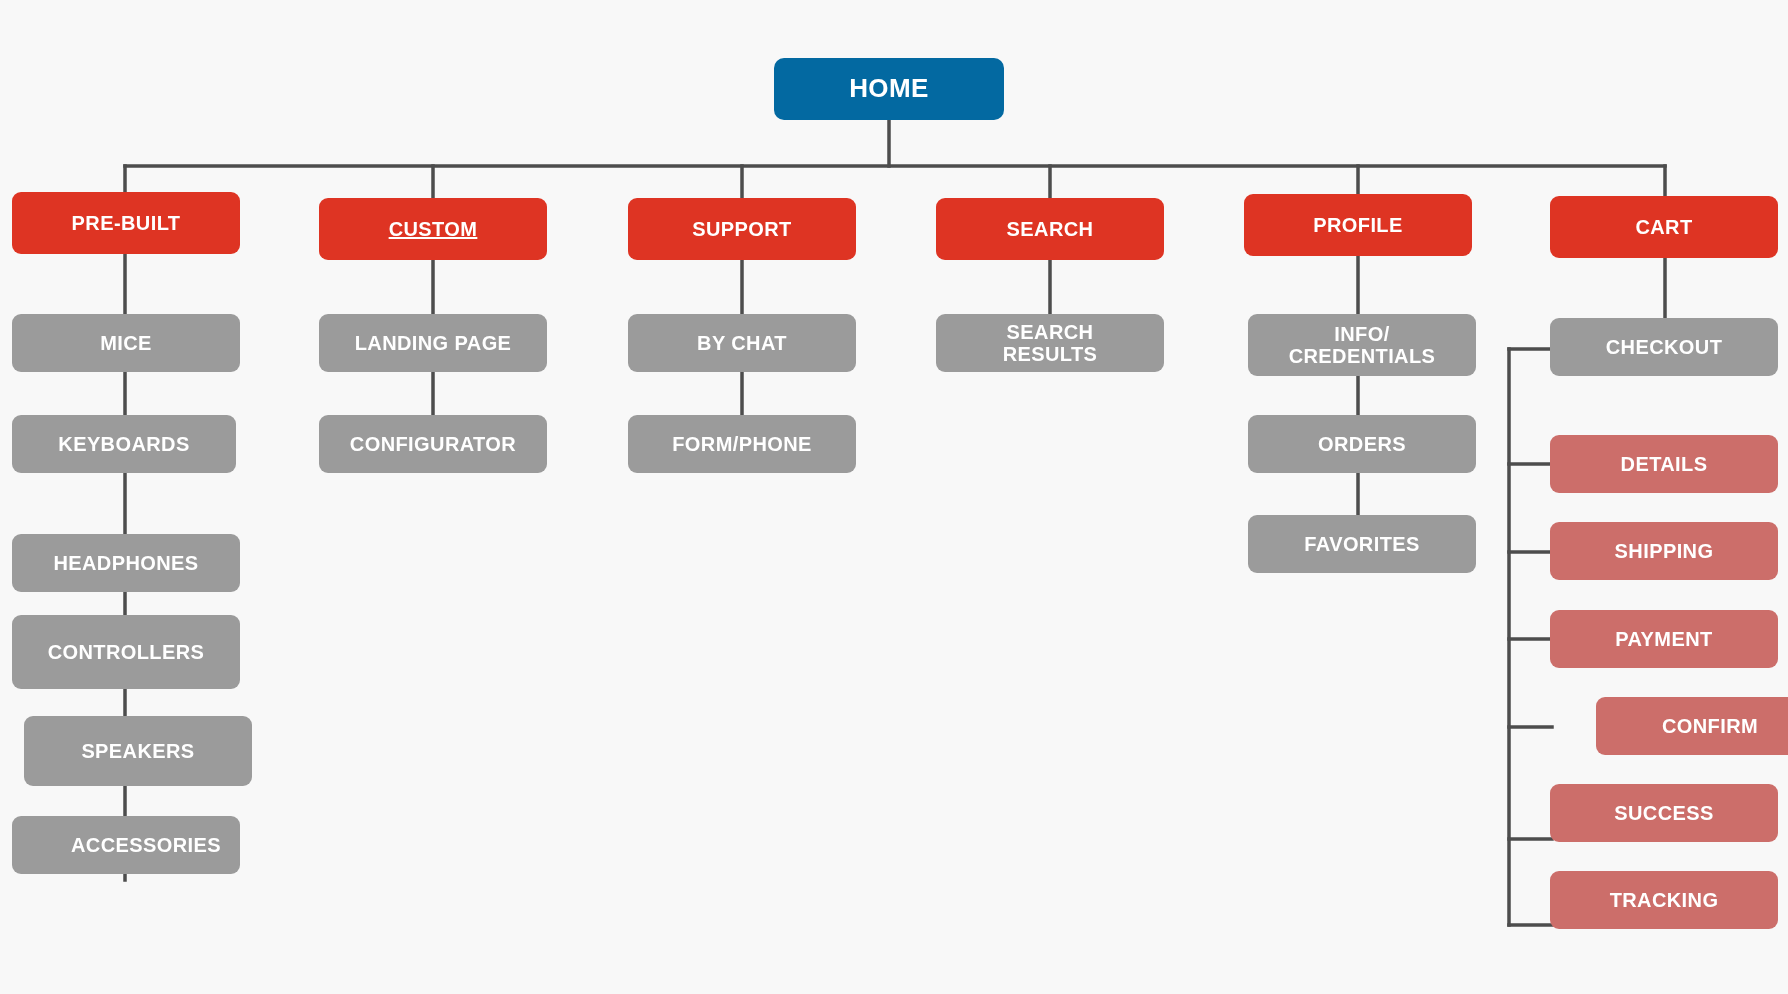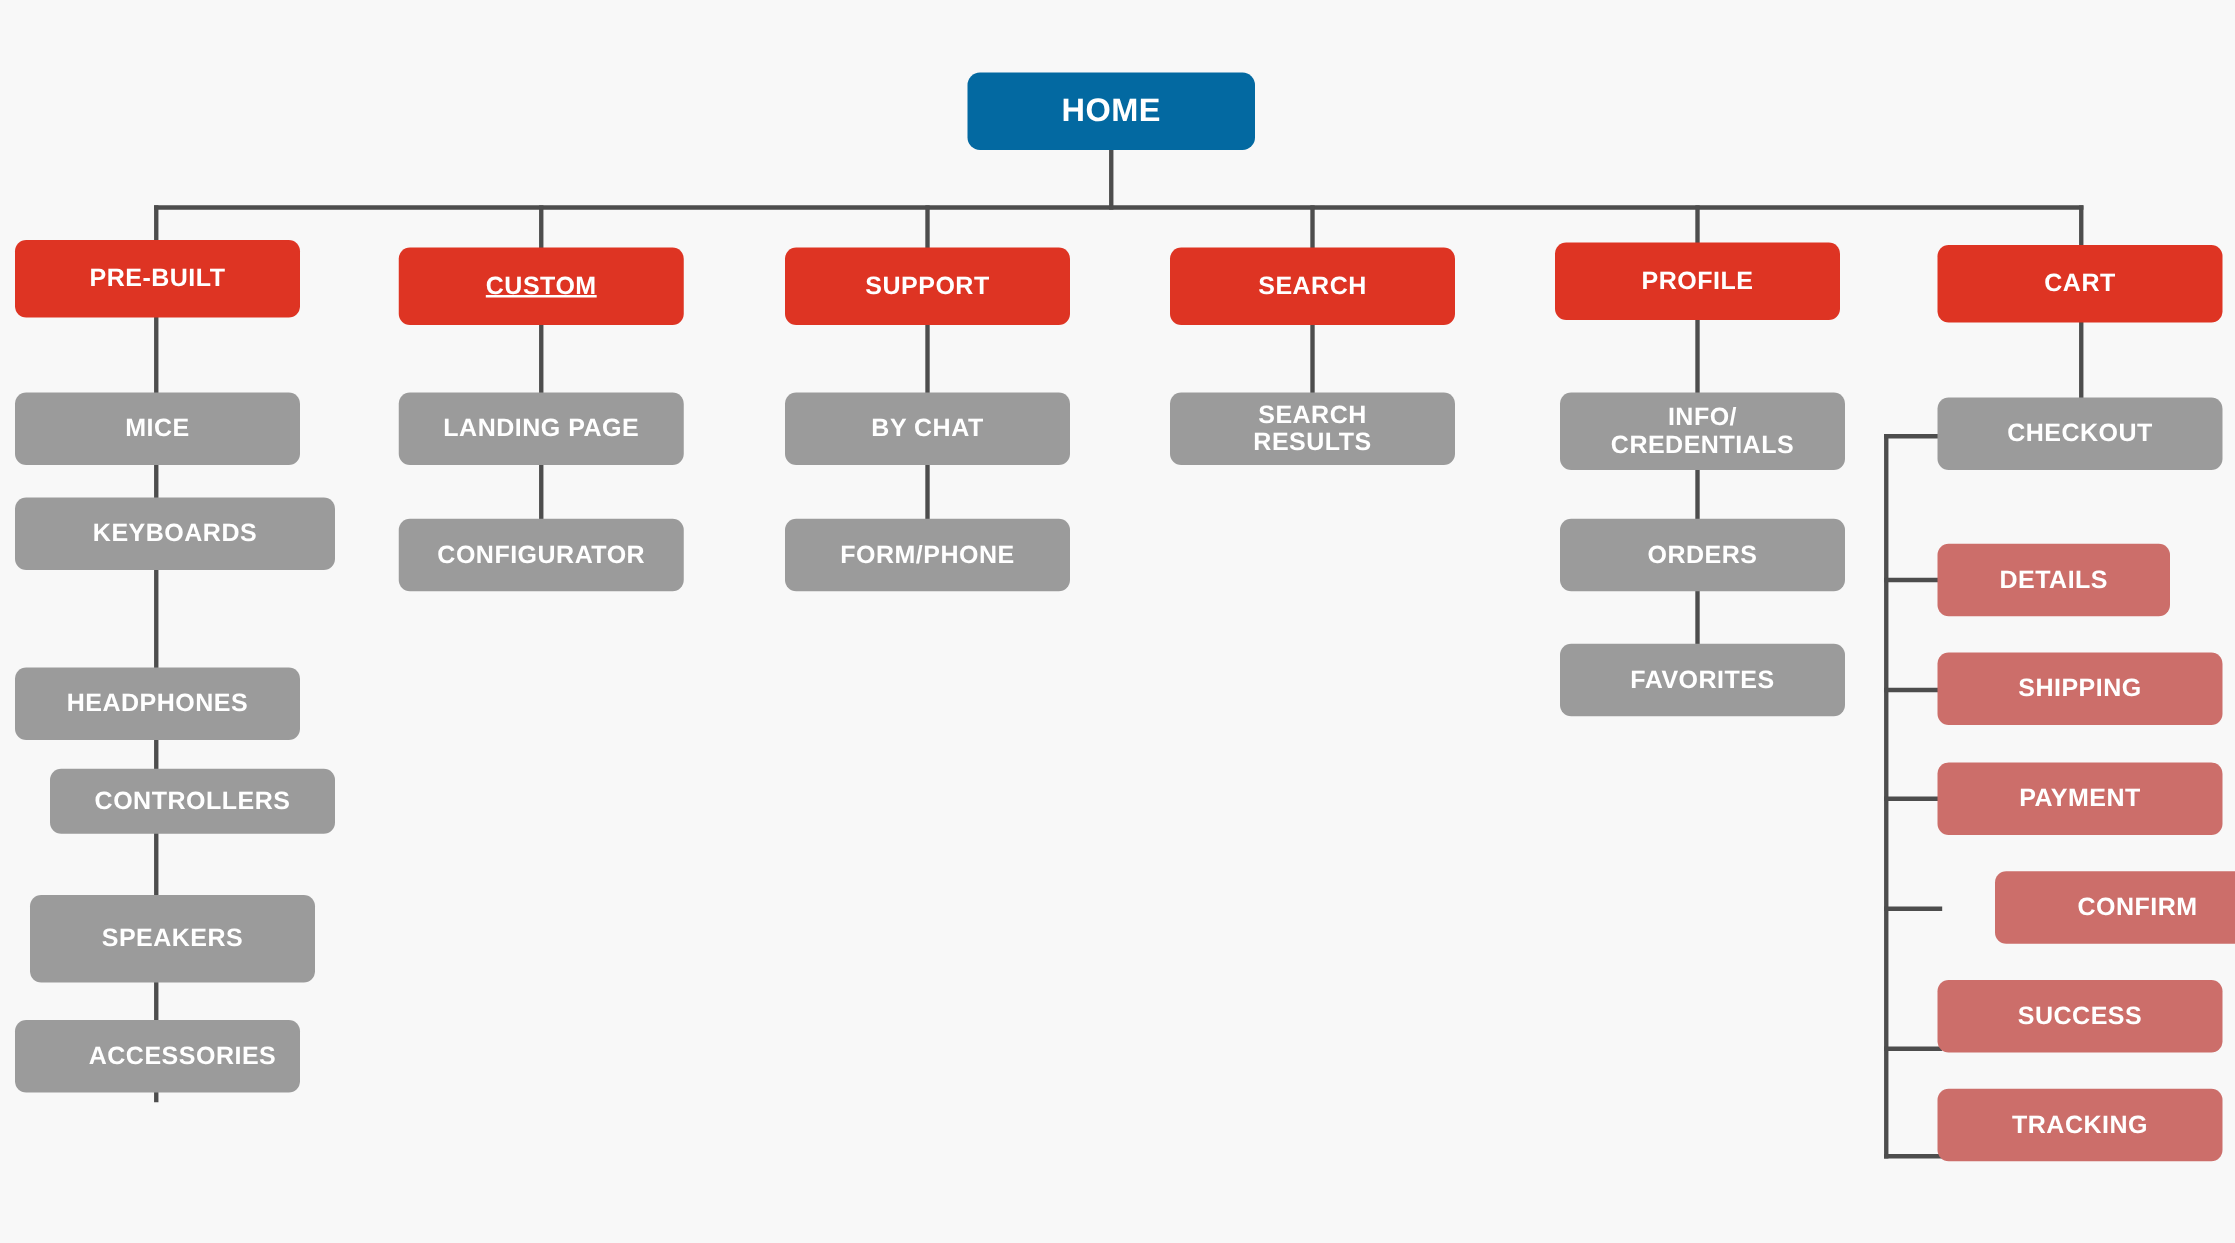--- a/index.html
+++ b/index.html
@@ -100,23 +100,23 @@
       <path d="M 1509 727 L 1552 727"></path>
       <path d="M 1509 839 L 1552 839"></path>
       <path d="M 1509 925 L 1552 925"></path>
     </g>
   </svg>
 
   <div class="node root" style="left:774px; top:58px; width:230px; height:62px;">HOME</div>
 
   <div class="node primary" style="left:12px; top:192px; width:228px; height:62px;">PRE-BUILT</div>
   <div class="node secondary" style="left:12px; top:314px; width:228px; height:58px;">MICE</div>
-  <div class="node secondary" style="left:12px; top:398px; width:256px; height:58px;">KEYBOARDS</div>
+  <div class="node secondary" style="left:12px; top:415px; width:224px; height:58px;">KEYBOARDS</div>
   <div class="node secondary" style="left:12px; top:534px; width:228px; height:58px;">HEADPHONES</div>
-  <div class="node secondary" style="left:12px; top:615px; width:228px; height:52px;margin-left:28px;">CONTROLLERS</div>
+  <div class="node secondary" style="left:12px; top:615px; width:228px; height:74px;">CONTROLLERS</div>
   <div class="node secondary" style="left:24px; top:716px; width:228px; height:70px;text-align:center;">SPEAKERS</div>
   <div class="node secondary" style="left:12px; top:816px; width:228px; height:58px;padding-left:46px;">ACCESSORIES</div>
 
   <div class="node primary" style="left:319px; top:198px; width:228px; height:62px;text-decoration:underline;">CUSTOM</div>
   <div class="node secondary" style="left:319px; top:314px; width:228px; height:58px;">LANDING PAGE</div>
   <div class="node secondary" style="left:319px; top:415px; width:228px; height:58px;">CONFIGURATOR</div>
 
   <div class="node primary" style="left:628px; top:198px; width:228px; height:62px;">SUPPORT</div>
   <div class="node secondary" style="left:628px; top:314px; width:228px; height:58px;">BY CHAT</div>
   <div class="node secondary" style="left:628px; top:415px; width:228px; height:58px;">FORM/PHONE</div>
@@ -127,20 +127,20 @@
 
   <div class="node primary" style="left:1244px; top:194px; width:228px; height:62px;">PROFILE</div>
   <div class="node secondary" style="left:1248px; top:314px; width:228px; height:62px;">INFO/
 CREDENTIALS</div>
   <div class="node secondary" style="left:1248px; top:415px; width:228px; height:58px;">ORDERS</div>
   <div class="node secondary" style="left:1248px; top:515px; width:228px; height:58px;">FAVORITES</div>
 
   <div class="node primary" style="left:1550px; top:196px; width:228px; height:62px;">CART</div>
   <div class="node secondary" style="left:1550px; top:318px; width:228px; height:58px;">CHECKOUT</div>
 
-  <div class="node tertiary" style="left:1550px; top:435px; width:186px; height:58px;">DETAILS</div>
+  <div class="node tertiary" style="left:1550px; top:435px; width:228px; height:58px;">DETAILS</div>
   <div class="node tertiary" style="left:1550px; top:522px; width:228px; height:58px;">SHIPPING</div>
   <div class="node tertiary" style="left:1550px; top:610px; width:228px; height:58px;">PAYMENT</div>
   <div class="node tertiary" style="left:1596px; top:697px; width:228px; height:58px;">CONFIRM</div>
   <div class="node tertiary" style="left:1550px; top:784px; width:228px; height:58px;">SUCCESS</div>
   <div class="node tertiary" style="left:1550px; top:871px; width:228px; height:58px;">TRACKING</div>
 
 </div>
 
 </body></html>

